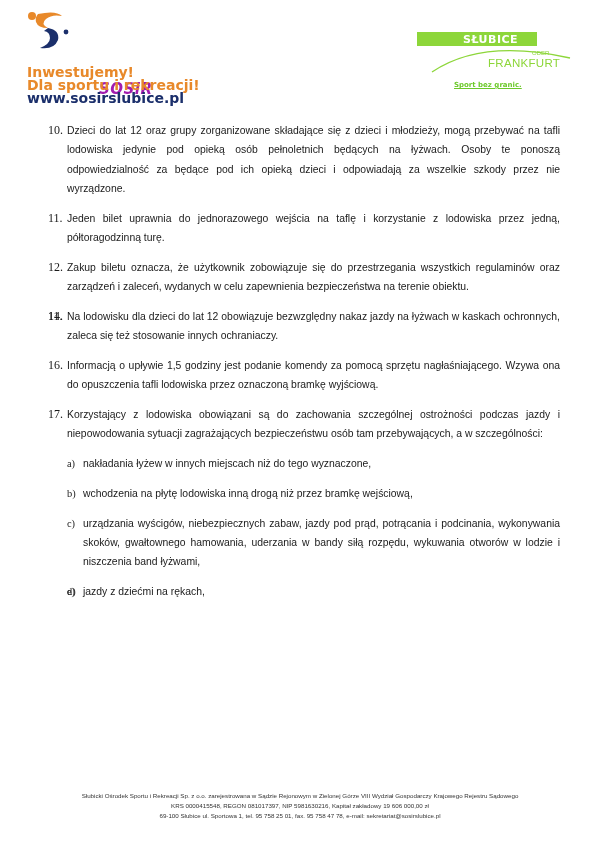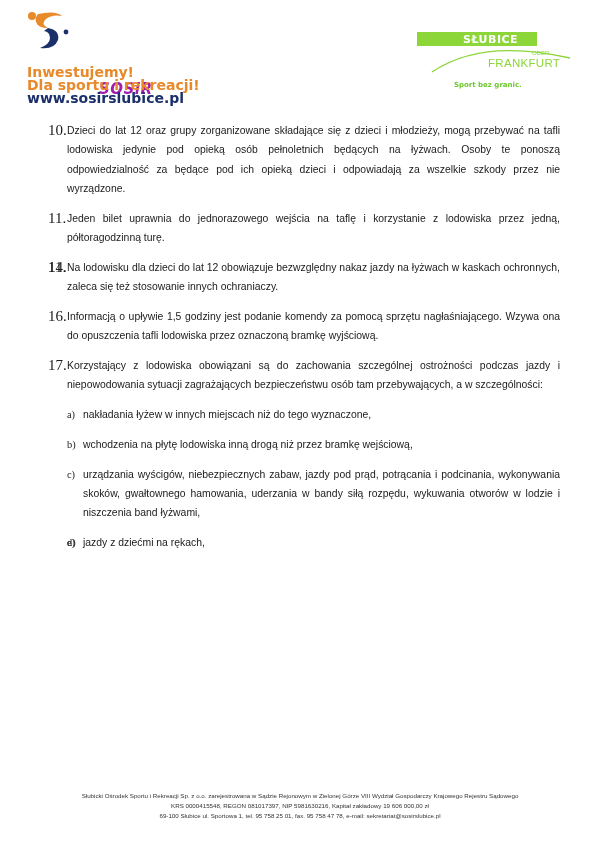--- a/index.html
+++ b/index.html
@@ -12,26 +12,26 @@
   .slogan .l1, .slogan .l2 { color: #e8892a; display: block; }
   .slogan .l3 { color: #1b2f6b; display: block; }
 
   
   .slubice-logo { position: absolute; left: 412px; top: 28px; width: 160px; height: 70px; }
   .slubice-bar { position: absolute; left: 5px; top: 4px; width: 120px; height: 14px; background: #8dd63a; }
   .slubice-text { position: absolute; left: 51px; top: 5px; font-family: "DejaVu Sans", sans-serif; font-weight: bold; font-size: 11px; color: #ffffff; letter-spacing: 0.5px; }
   .oder-text { position: absolute; left: 120px; top: 22px; font-size: 6px; color: #8dd63a; }
   .frankfurt-text { position: absolute; left: 76px; top: 29px; font-size: 11.5px; color: #8dd63a; letter-spacing: 0.3px; }
   .arc { position: absolute; left: 0; top: 0; }
-  .sport-text { position: absolute; left: 42px; top: 53px; font-family: "DejaVu Sans", sans-serif; font-weight: bold; font-size: 7px; color: #6cc92a; }
+  .sport-text { position: absolute; left: 42px; top: 53px; font-family: "DejaVu Sans", sans-serif; font-weight: bold; font-size: 7px; color: #6cc92a; text-decoration: underline; }
 
   
   .content { position: absolute; left: 48px; top: 121px; width: 512px; font-size: 10.4px; line-height: 19.3px; }
   .item { position: relative; padding-left: 19px; text-align: justify; margin-bottom: 10.5px; }
-  .num { position: absolute; left: 0; top: 0; font-family: "Liberation Serif", serif; font-size: 15px; }
+  .num { position: absolute; left: 0; top: 0; font-family: "Liberation Serif", serif; font-size: 12px; }
   .sub { position: relative; padding-left: 35px; text-align: justify; margin-bottom: 10.5px; }
   .sub .letter { position: absolute; left: 19px; top: 0; font-family: "Liberation Serif", serif; }
 
   
   .footer { position: absolute; left: 40px; top: 791px; width: 520px; text-align: center; font-size: 6.2px; line-height: 10px; color: #333; }
 </style>
 </head>
 <body>
 
 <div class="sosir-logo">
@@ -57,20 +57,21 @@
   </svg>
   <span class="slubice-text">SŁUBICE</span>
   <span class="oder-text">ODER</span>
   <span class="frankfurt-text">FRANKFURT</span>
   <span class="sport-text">Sport bez granic.</span>
 </div>
 
 <div class="content">
   <div class="item"><span class="num">10.</span><span>Dzieci do lat 12 oraz grupy zorganizowane składające się z dzieci i młodzieży, mogą przebywać na tafli lodowiska jedynie pod opieką osób pełnoletnich będących na łyżwach. Osoby te ponoszą odpowiedzialność za będące pod ich opieką dzieci i odpowiadają za wszelkie szkody przez nie wyrządzone.</span></div>
   <div class="item"><span class="num">11.</span><span>Jeden bilet uprawnia do jednorazowego wejścia na taflę i korzystanie z lodowiska przez jedną, półtoragodzinną turę.</span></div>
+  <div class="item"><span class="num">12.</span><span>Zakup biletu oznacza, że użytkownik zobowiązuje się do przestrzegania wszystkich regulaminów oraz zarządzeń i zaleceń, wydanych w celu zapewnienia bezpieczeństwa na terenie obiektu.</span></div>
   <div class="item"><span class="num">11.</span></div>
   <div class="item"><span class="num">14.</span><span>Na lodowisku dla dzieci do lat 12 obowiązuje bezwzględny nakaz jazdy na łyżwach w kaskach ochronnych, zaleca się też stosowanie innych ochraniaczy.</span></div>
   <div class="item"><span class="num">16.</span><span>Informacją o upływie 1,5 godziny jest podanie komendy za pomocą sprzętu nagłaśniającego. Wzywa ona do opuszczenia tafli lodowiska przez oznaczoną bramkę wyjściową.</span></div>
   <div class="item"><span class="num">17.</span><span>Korzystający z lodowiska obowiązani są do zachowania szczególnej ostrożności podczas jazdy i niepowodowania sytuacji zagrażających bezpieczeństwu osób tam przebywających, a w szczególności:</span></div>
 
   <div class="sub"><span class="letter">a)</span><span>nakładania łyżew w innych miejscach niż do tego wyznaczone,</span></div>
   <div class="sub"><span class="letter">b)</span><span>wchodzenia na płytę lodowiska inną drogą niż przez bramkę wejściową,</span></div>
   <div class="sub"><span class="letter">c)</span><span>urządzania wyścigów, niebezpiecznych zabaw, jazdy pod prąd, potrącania i podcinania, wykonywania skoków, gwałtownego hamowania, uderzania w bandy siłą rozpędu, wykuwania otworów w lodzie i niszczenia band łyżwami,</span></div>
   <div class="sub"><span class="letter">d)</span></div>
   <div class="sub"><span class="letter">e)</span><span>jazdy z dziećmi na rękach,</span></div>

